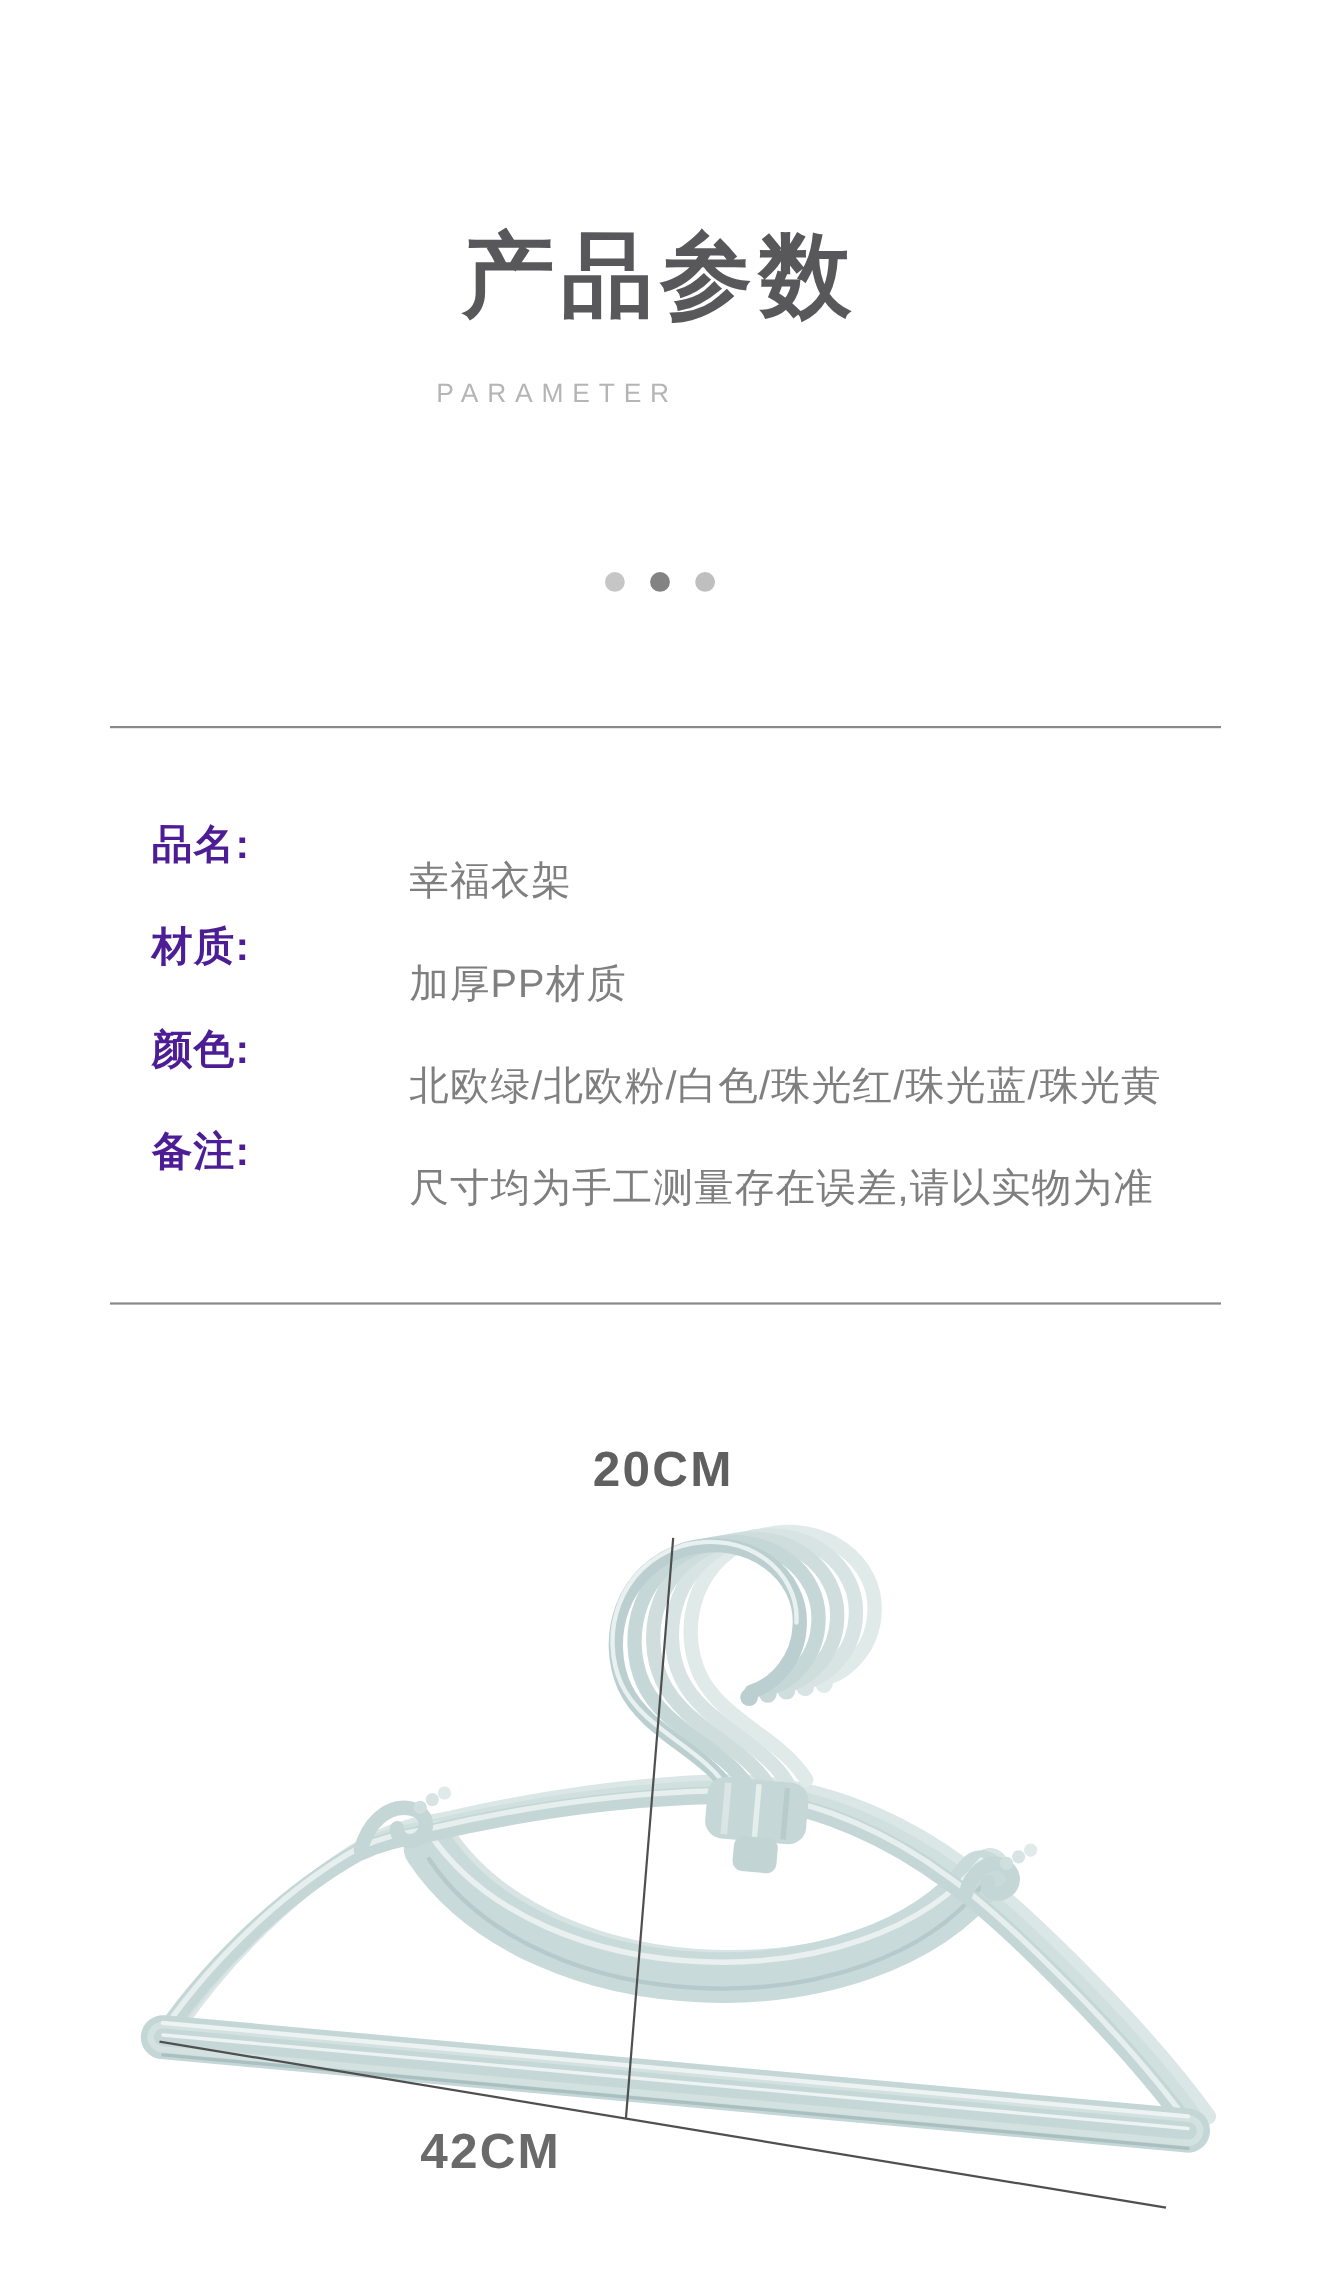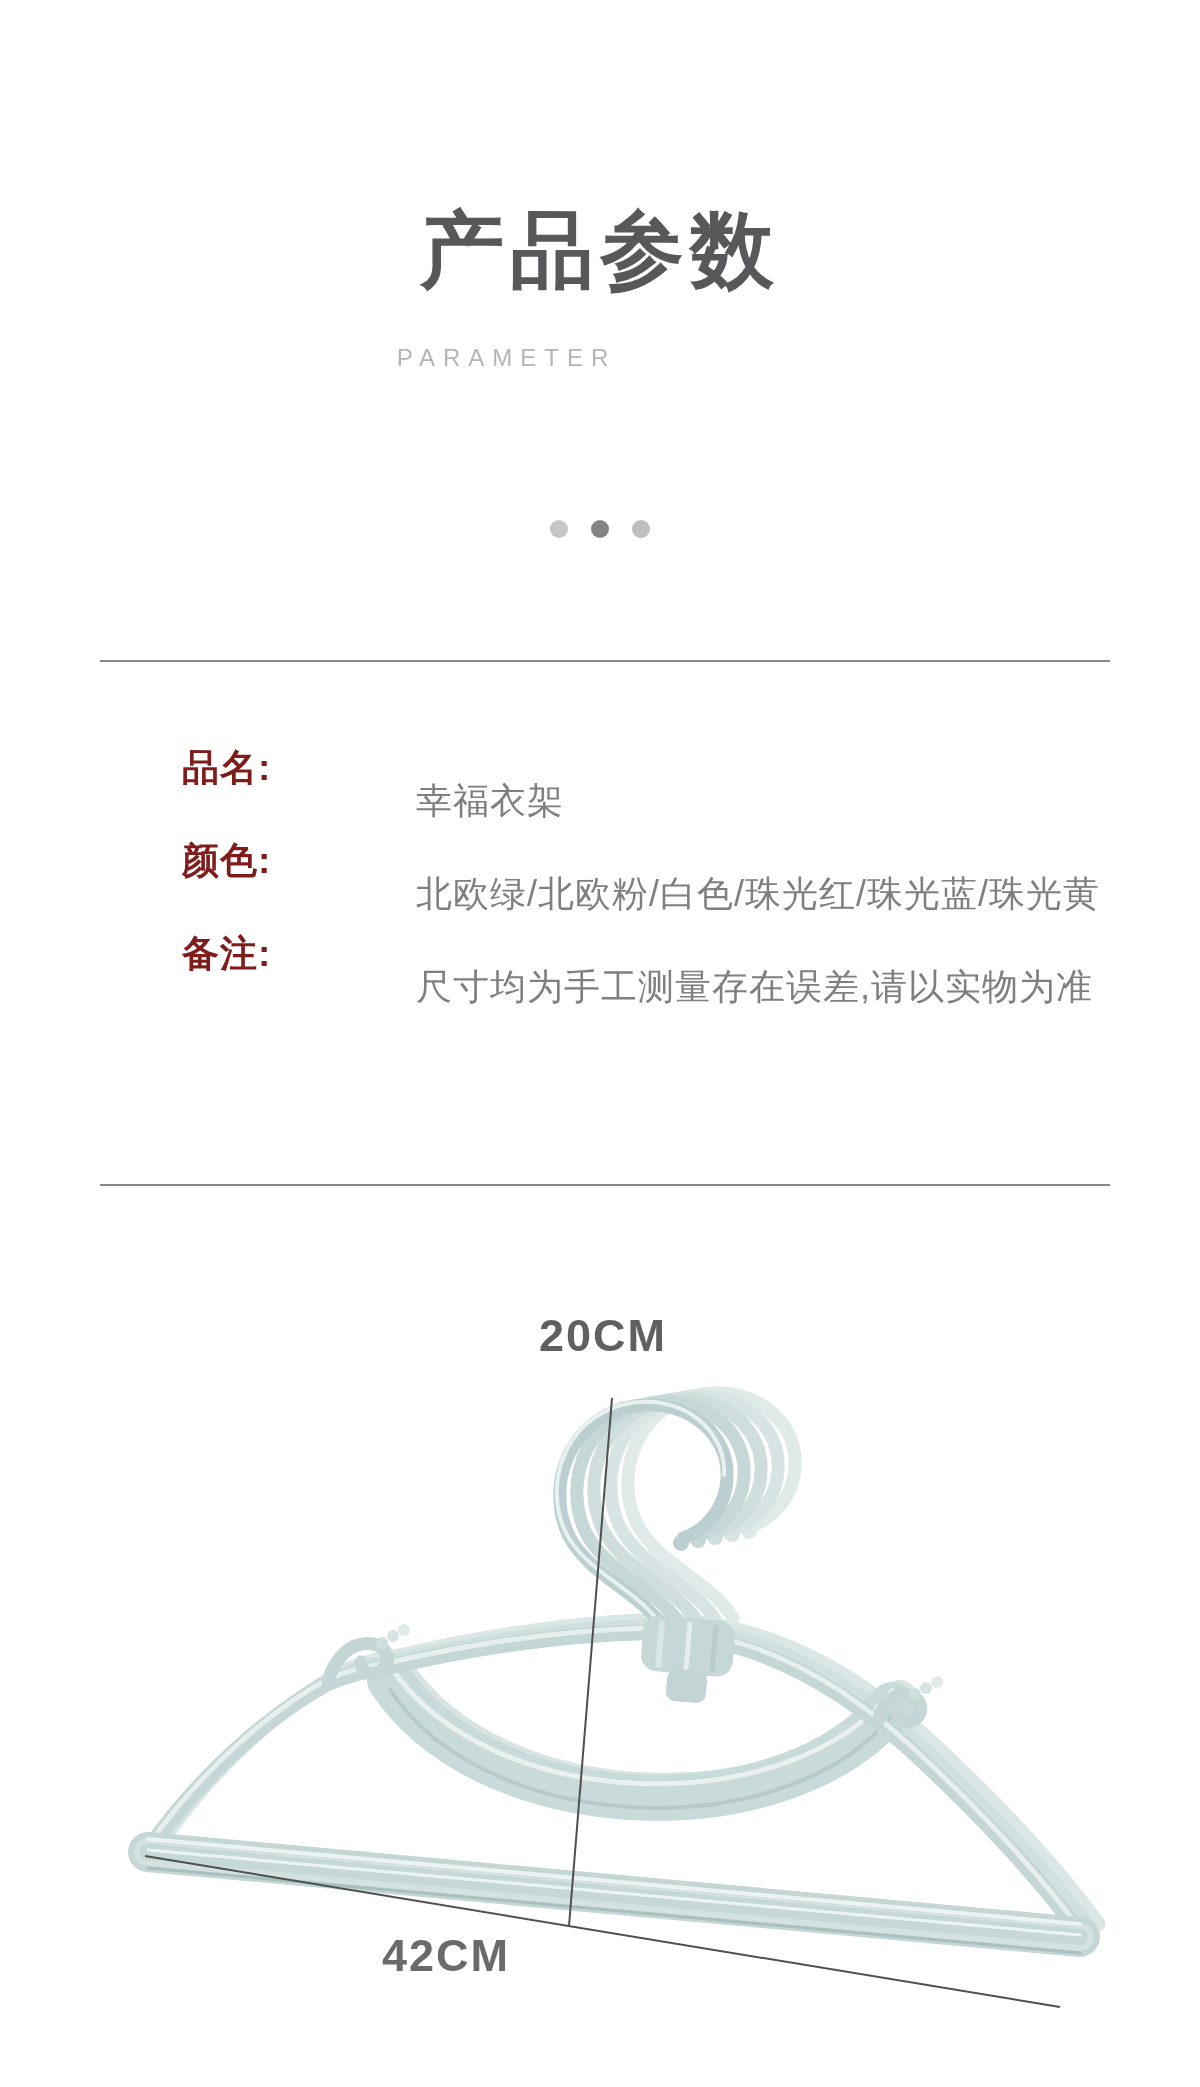--- a/index.html
+++ b/index.html
@@ -17,22 +17,22 @@
   .dot-1{background:#c6c6c6;}
   .dot-2{background:#838383;}
   .dot-3{background:#bfbfbf;}
 
   .divider{position:absolute;left:100px;width:1010px;height:2px;background:#898989;}
   .divider-top{top:660px;}
   .divider-bottom{top:1184px;}
 
   .specs{position:absolute;left:138px;top:748px;width:1010px;}
   .spec-row{display:flex;align-items:flex-start;height:93px;}
-  .spec-label{width:234px;font-size:37px;font-weight:700;color:#7f1d1d;
-      letter-spacing:1px;line-height:40px;flex:0 0 auto;margin-left:44px;}
+  .spec-label{width:234px;font-size:37px;font-weight:700;color:#4c1d95;
+      letter-spacing:1px;line-height:40px;flex:0 0 auto;}
   .spec-value{font-size:36px;font-weight:400;color:#7f7f7f;letter-spacing:1px;
       line-height:42px;white-space:nowrap;margin-top:32px;}
 
   .dim-height{position:absolute;top:1310px;left:0;width:1206px;text-align:center;
       font-size:45px;font-weight:600;color:#606060;letter-spacing:2px;}
   .dim-width{position:absolute;top:1930px;left:366px;
       font-size:45px;font-weight:600;color:#6a6a6a;letter-spacing:2px;z-index:5;margin-left:16px;}
 
   .figure-svg{position:absolute;left:90px;top:1380px;width:1020px;height:650px;}
 </style>
@@ -49,20 +49,24 @@
     <span class="dot dot-2"></span>
     <span class="dot dot-3"></span>
   </div>
 
   <div class="divider divider-top"></div>
 
   <div class="specs">
     <div class="spec-row">
       <div class="spec-label">品名:</div>
       <div class="spec-value">幸福衣架</div>
+    </div>
+    <div class="spec-row">
+      <div class="spec-label">材质:</div>
+      <div class="spec-value">加厚PP材质</div>
     </div>
     <div class="spec-row">
       <div class="spec-label">颜色:</div>
       <div class="spec-value">北欧绿/北欧粉/白色/珠光红/珠光蓝/珠光黄</div>
     </div>
     <div class="spec-row">
       <div class="spec-label">备注:</div>
       <div class="spec-value">尺寸均为手工测量存在误差,请以实物为准</div>
     </div>
   </div>

